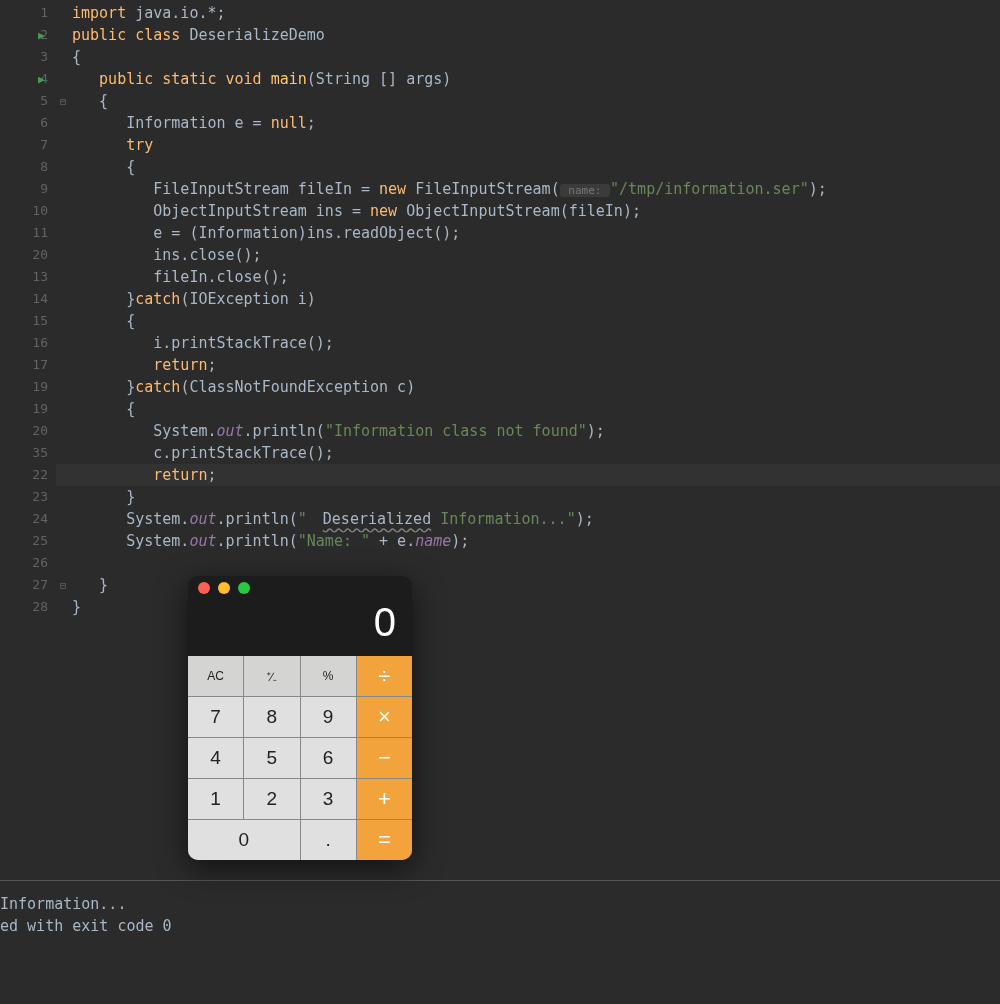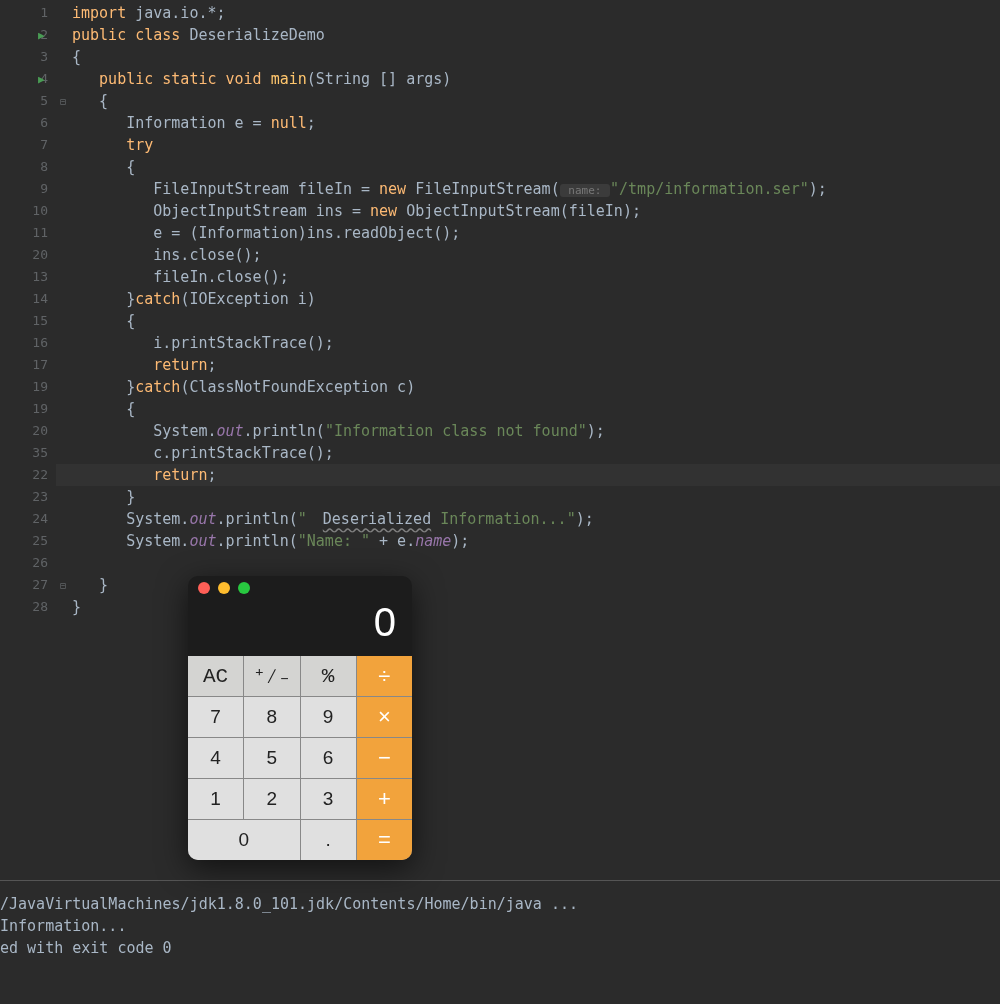--- a/index.html
+++ b/index.html
@@ -142,21 +142,21 @@
   .calc .key {
     display: flex;
     align-items: center;
     justify-content: center;
     font-size: 19px;
     color: #222;
     background: #e0e0e0;
     user-select: none;
     cursor: pointer;
   }
-  .calc .key.fn { background: #d4d4d2; font-size: 21px; font-family: Liberation Mono, monospace;}
+  .calc .key.fn { background: #d4d4d2; font-size: 12px;}
   .calc .key.op { background: #f2a33c; color: #fff; font-size: 22px;}
   .calc .key.zero { grid-column: span 2; }
 </style>
 </head>
 <body>
 
 <div class="editor">
   <div id="hl" class="hl-line" style="top: 464px;"></div>
   <div id="gutter" class="gutter">
       <div class="ln">1</div>
@@ -192,21 +192,21 @@
 <div class="run-icon" style="top: 29px;">▶</div>
     <div class="run-icon" style="top: 73px;">▶</div>
     <div class="fold-icon" style="top: 96px;">⊟</div>
     <div class="fold-icon" style="top: 580px;">⊟</div>
   </div>
 
 <div class="tab-row">
   <span class="tab-item">DeserializeDemo</span>
 </div>
 
-<div id="console" class="console"><div>/JavaVirtualMachines/jdk1.8.0_101.jdk/Contents/Home/bin/java ...</div><div>Information...</div><div></div><div>ed with exit code 0</div></div>
+<div id="console" class="console"><div>Information...</div><div></div><div>ed with exit code 0</div></div>
 
 <div class="calc">
   <div class="titlebar">
     <span class="dot red"></span>
     <span class="dot yellow"></span>
     <span class="dot green"></span>
   </div>
   <div class="display">0</div>
   <div id="calc-keys" class="keys">
       <div class="key fn">AC</div>

